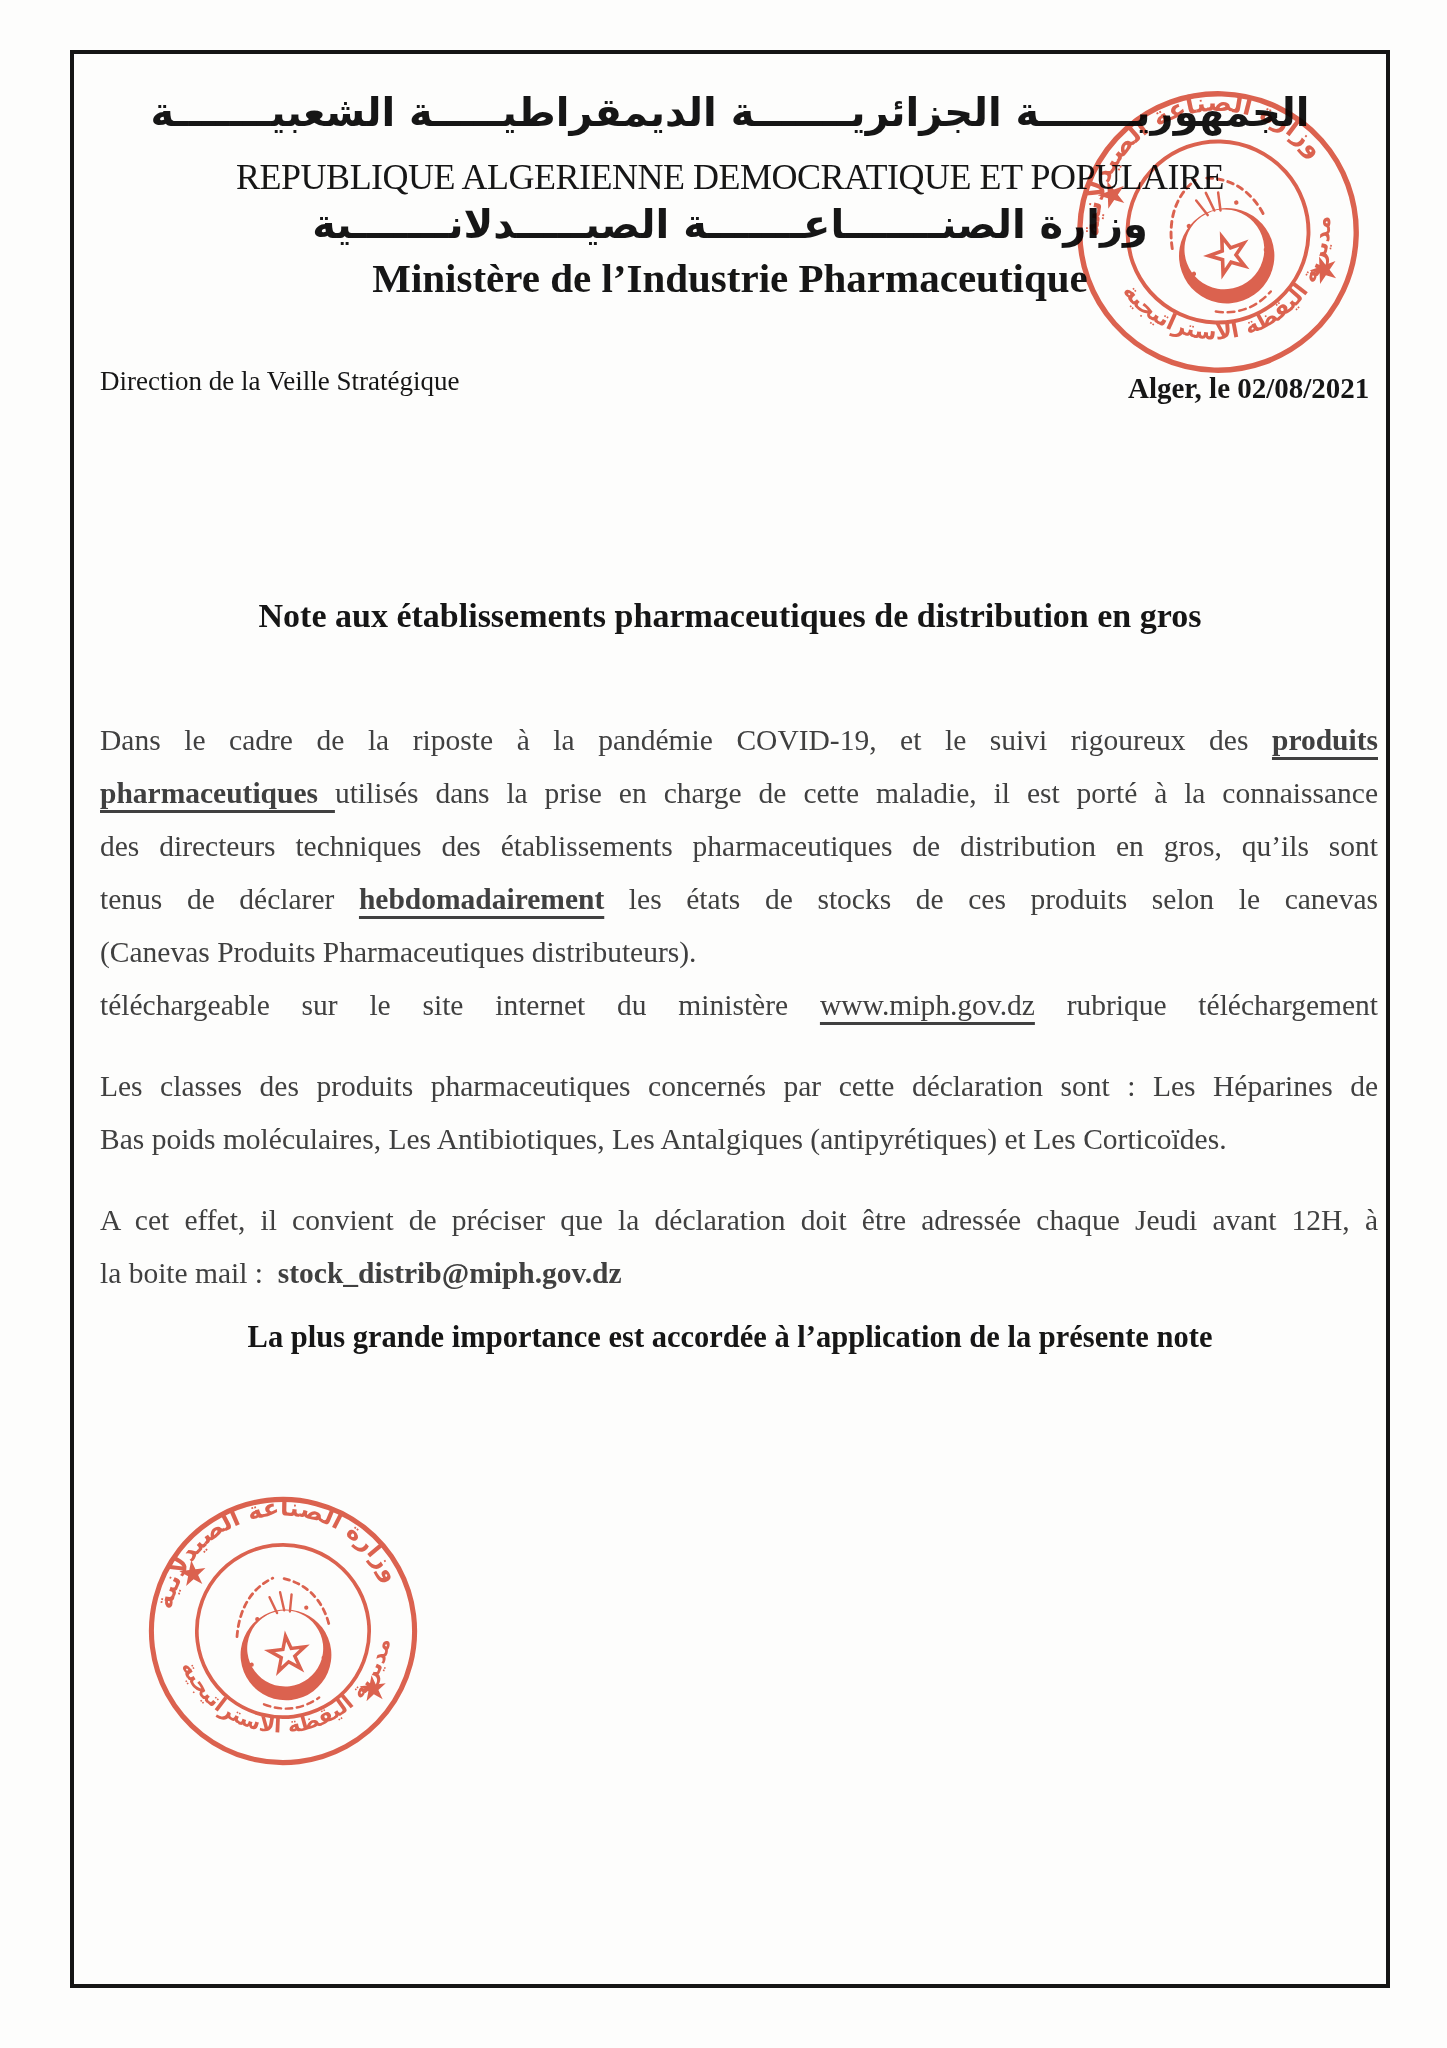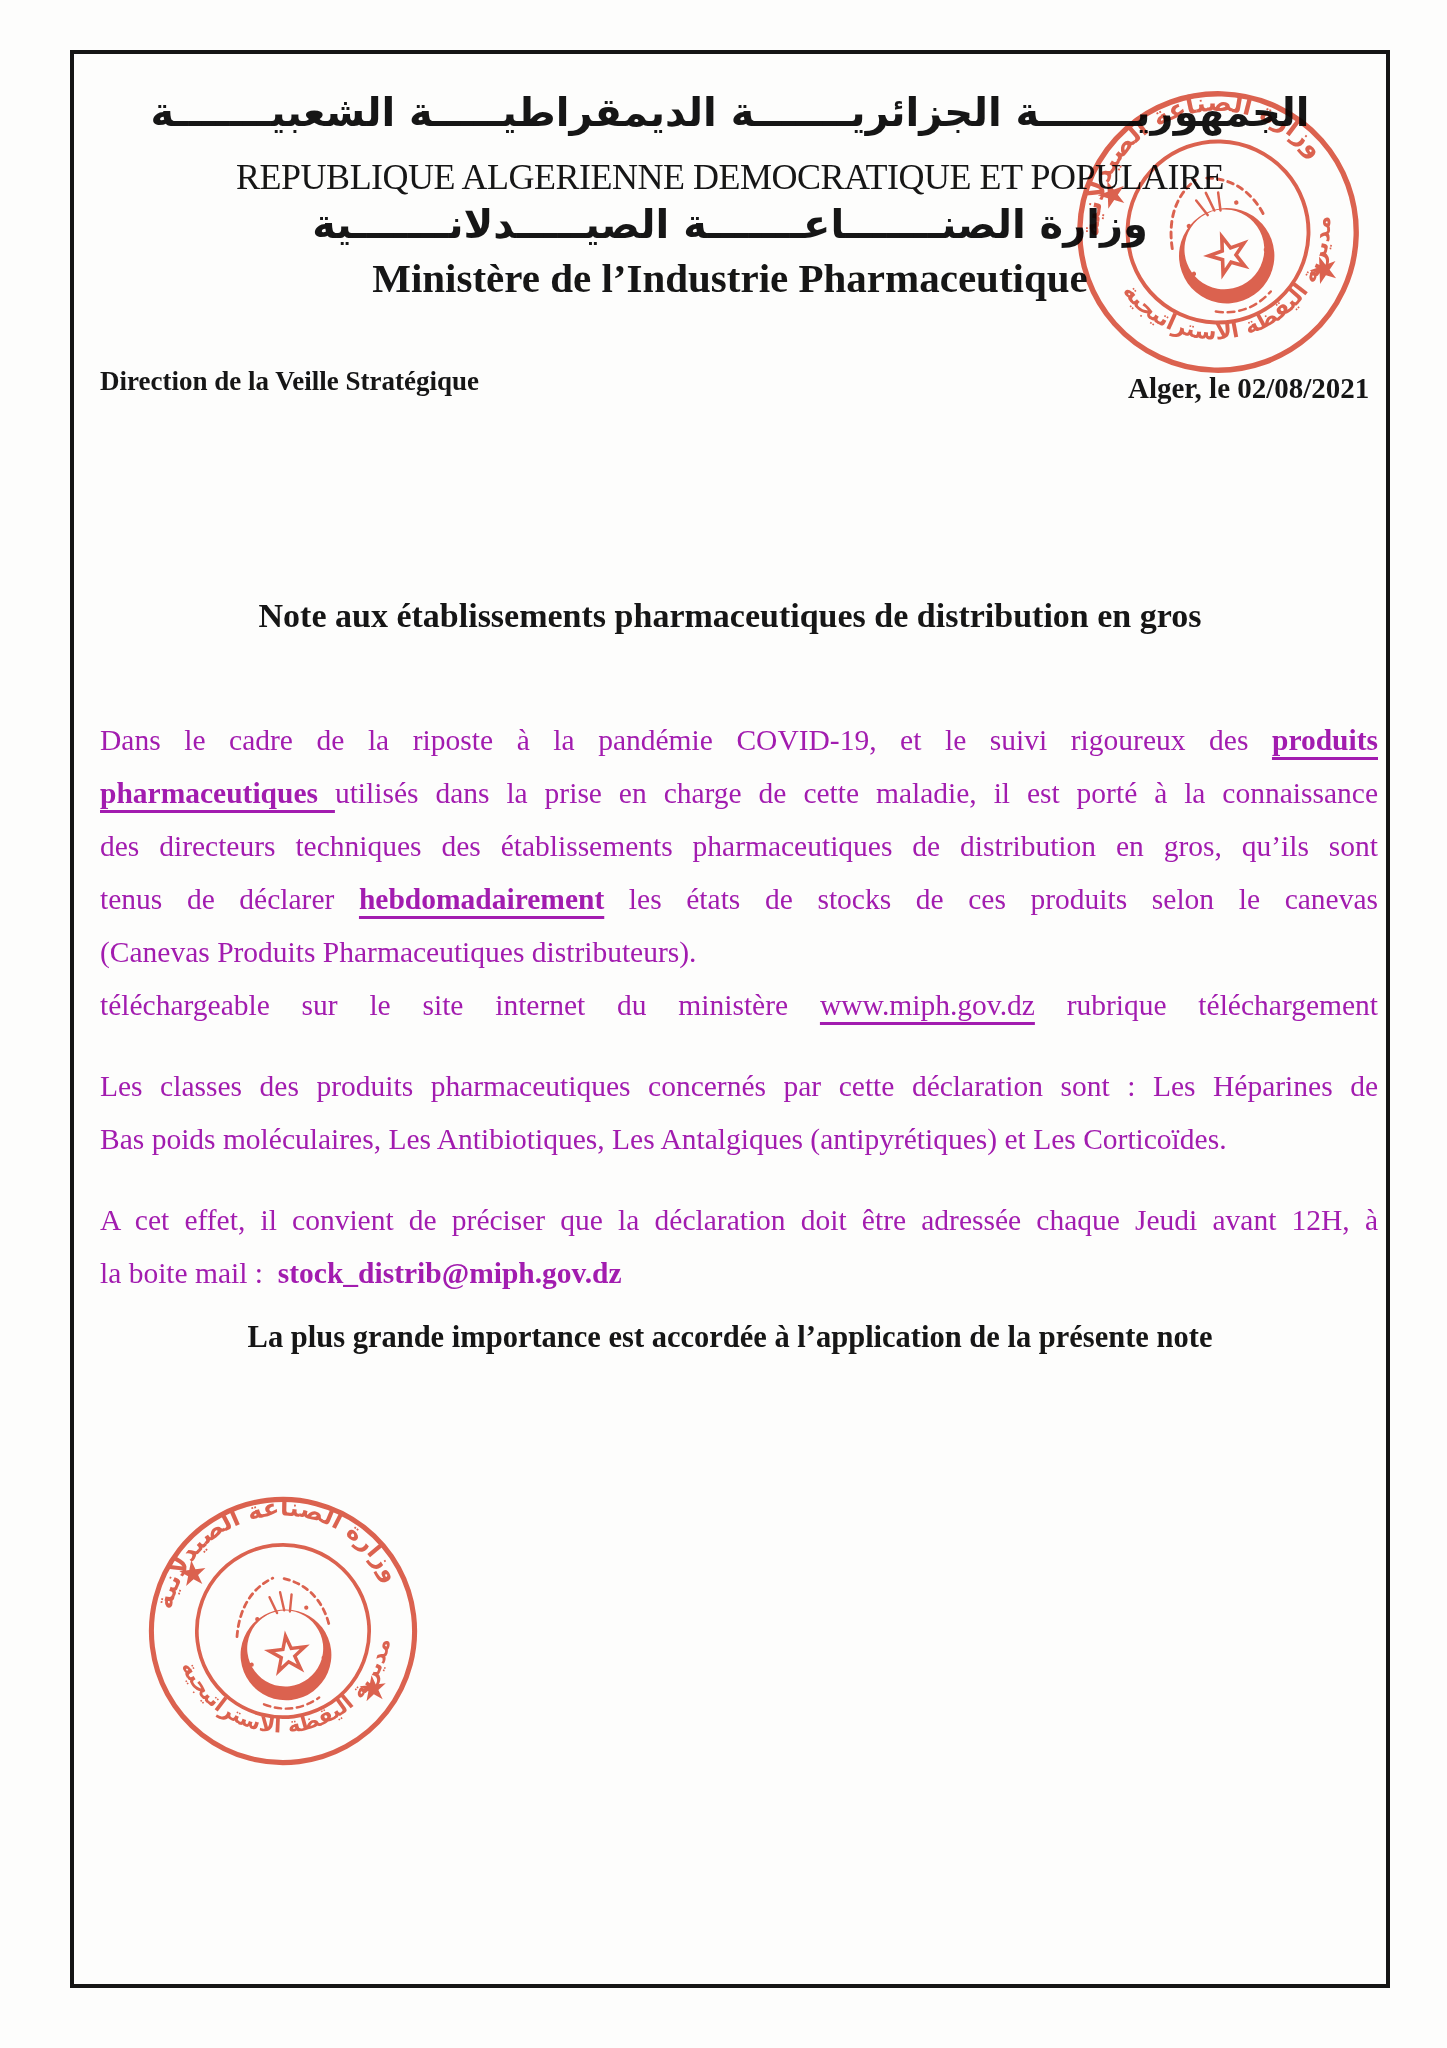--- a/index.html
+++ b/index.html
@@ -12,29 +12,29 @@
     position:absolute;left:70px;top:50px;width:1312px;height:1930px;
     border:4px solid #151515;
   }
   .centerband{position:absolute;left:70px;width:1320px;text-align:center;}
   .ar{direction:rtl;font-family:"DejaVu Sans",sans-serif;font-weight:700;}
   .arabic-republic{top:88px;font-size:40px;line-height:1.2;}
   .french-republic{top:158px;font-size:36px;letter-spacing:-.5px;line-height:1.1;}
   .arabic-ministry{top:200px;font-size:40px;line-height:1.2;}
   .french-ministry{top:256px;font-size:41px;font-weight:700;line-height:1.1;}
   .direction-label{
-    position:absolute;left:100px;top:366px;font-size:27px;font-weight:700;
+    position:absolute;left:100px;top:366px;font-size:27px;font-weight:400;
   }
   .place-date{
     position:absolute;left:1092px;top:372px;font-size:29px;font-weight:700;margin-left:36px;
   }
   .note-title{top:576px;font-size:34px;font-weight:700;margin-top:21px;}
   .body-block{
     position:absolute;left:100px;top:714px;width:1278px;
-    font-size:29.5px;line-height:53px;color:#a21caf;
+    font-size:29.5px;line-height:53px;color:#404040;
   }
   .para{margin:0;}
   .para + .para{margin-top:28px;}
   .bline{width:100%;}
   .bline.just{text-align:justify;text-align-last:justify;}
   .bline.left{text-align:left;}
   .b{font-weight:700;}
   .u{text-decoration:underline;text-decoration-thickness:2.5px;text-underline-offset:7px;}
   .closing-note{top:1320px;font-size:30.5px;font-weight:700;}
   .stamp{

